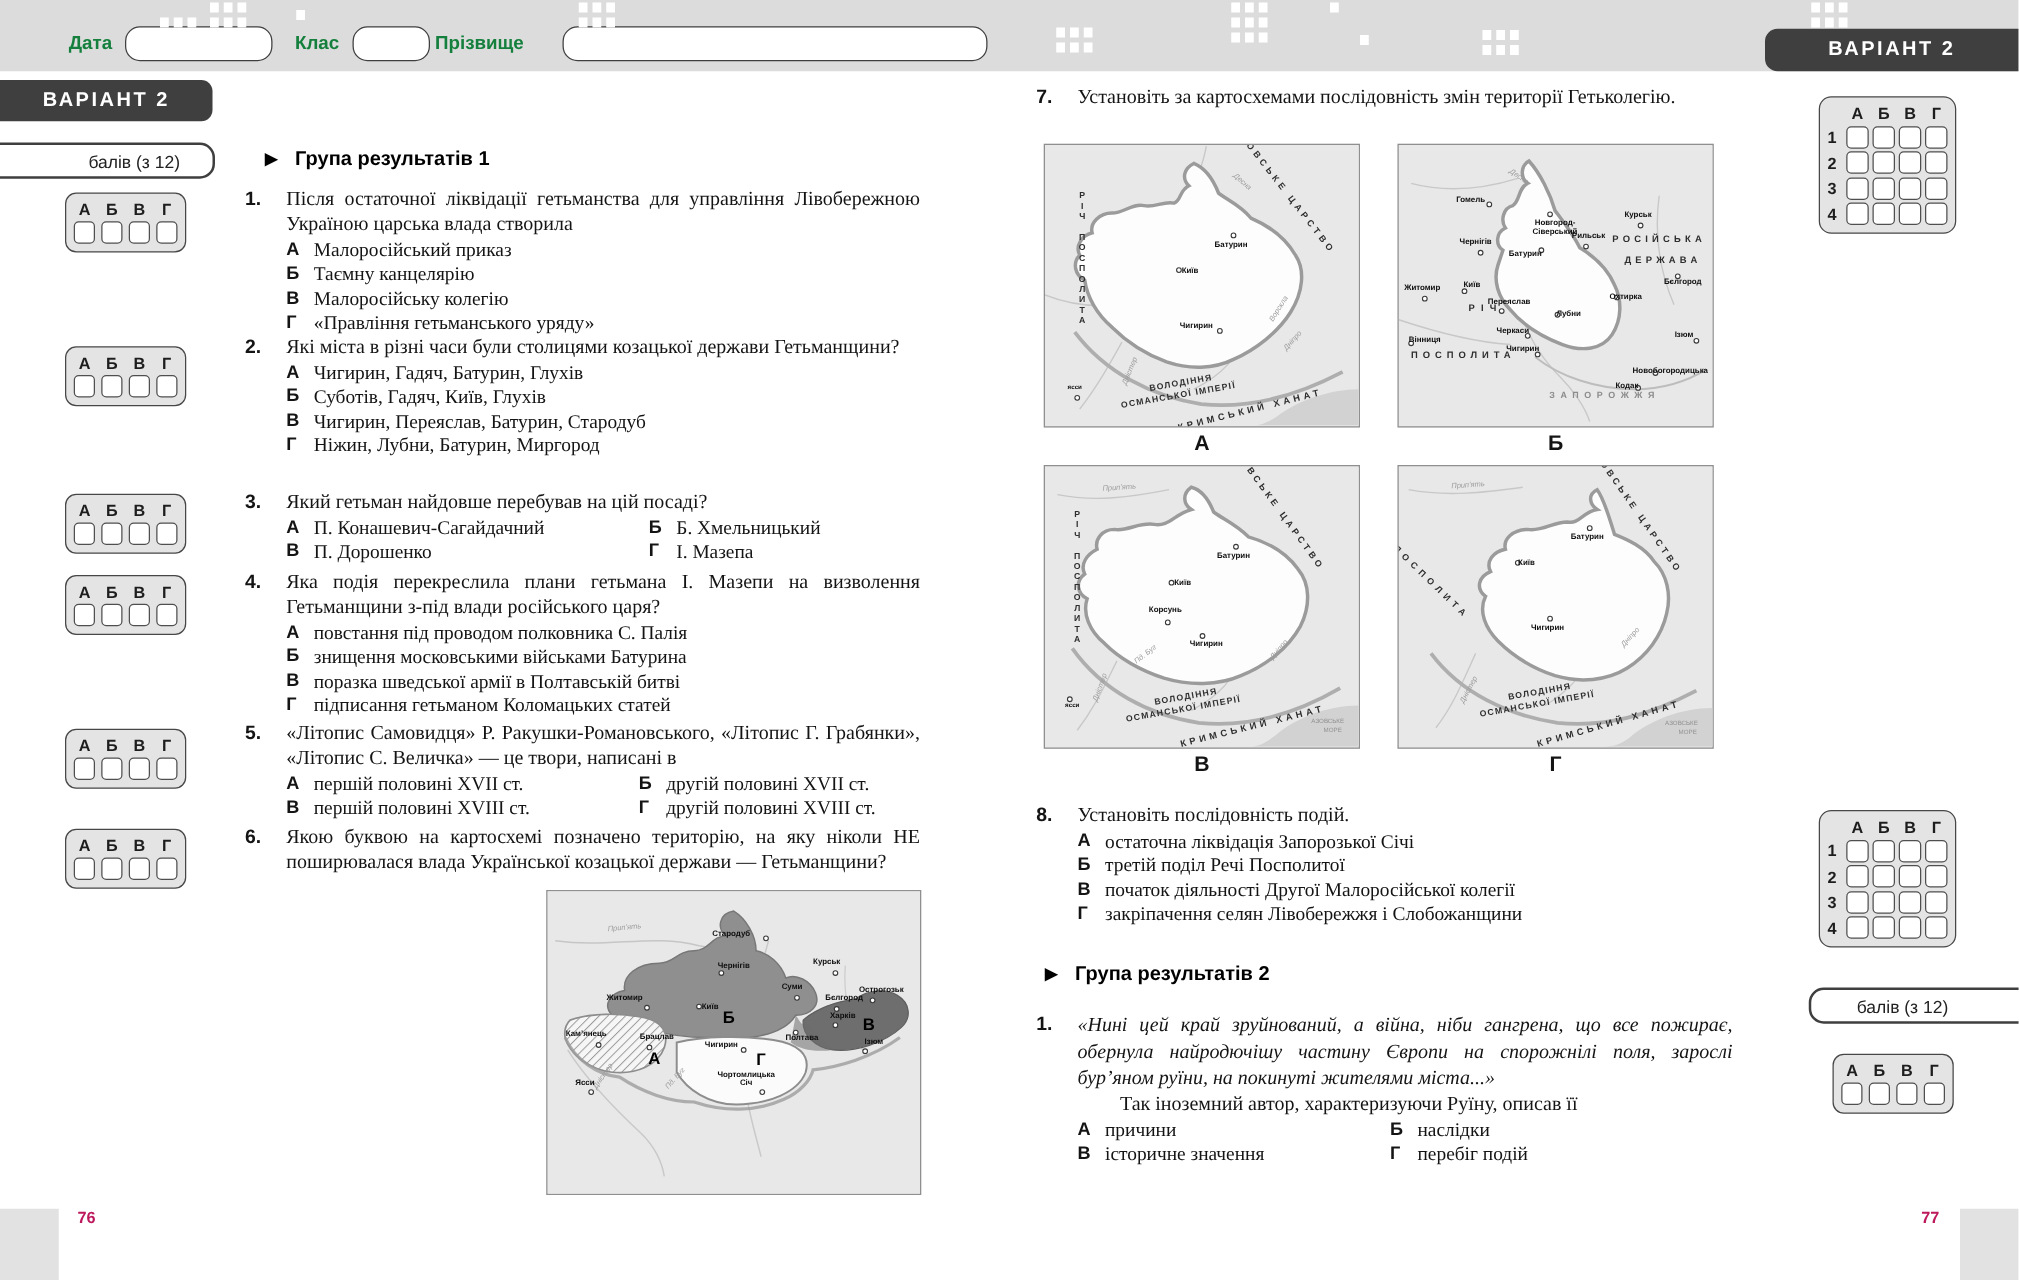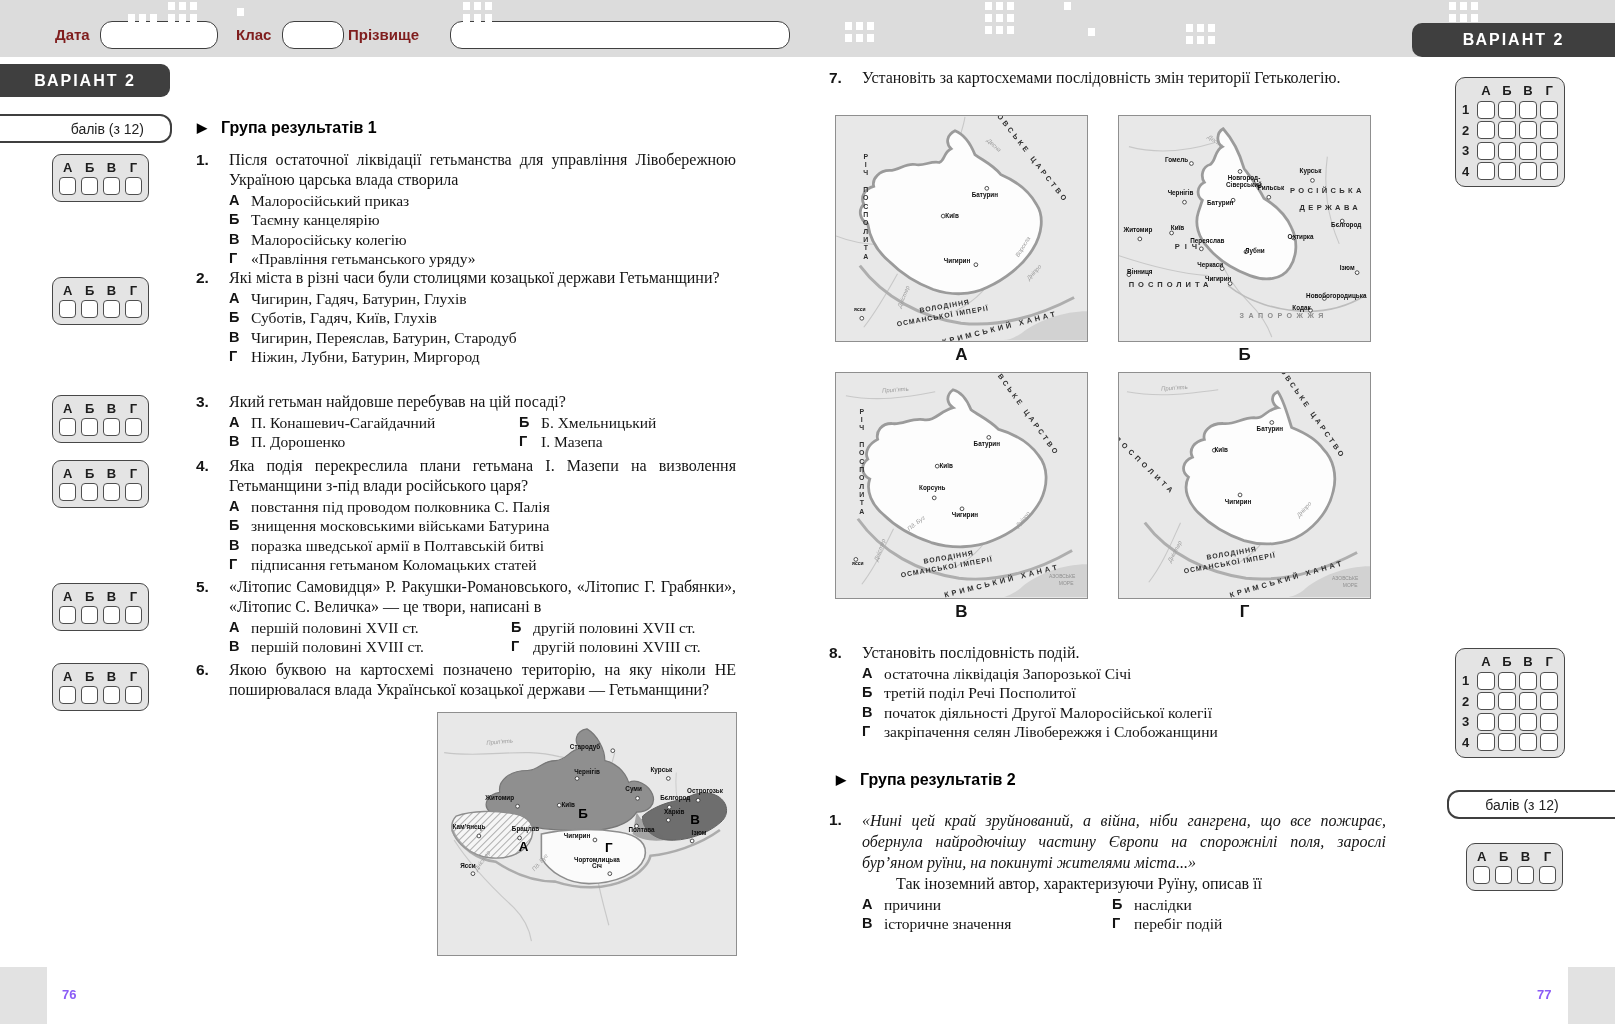--- a/index.html
+++ b/index.html
@@ -1,20 +1,20 @@
 <!DOCTYPE html>
 <html lang="uk"><head>
 <meta charset="utf-8">
 <style>
   html,body{margin:0;padding:0;background:#fff;}
   #page{position:relative;width:1615px;height:1024px;background:#fff;overflow:hidden;
         font-family:"Liberation Serif",serif;color:#141414;}
   
   .topbar{position:absolute;left:0;top:0;width:1615px;height:57px;background:#dcdcdc;}
-  .topbar .flabel{position:absolute;top:26px;font:bold 15px "Liberation Sans",sans-serif;color:#7f1d1d;}
+  .topbar .flabel{position:absolute;top:26px;font:bold 15px "Liberation Sans",sans-serif;color:#15803d;}
   .field{position:absolute;top:21px;height:28px;background:#fff;border:1.6px solid #3f3f3f;border-radius:12px;
          font:15px "Liberation Serif",serif;padding:0 10px;box-sizing:border-box;outline:none;}
   .dots{position:absolute;display:grid;grid-template-columns:repeat(3,7px);gap:4px;}
   .dots i{width:7px;height:8px;background:#fff;}
   .dots.one{grid-template-columns:7px;}
   
   .badge{position:absolute;background:#3f3f3f;color:#fff;font:bold 16px "Liberation Sans",sans-serif;
          letter-spacing:2px;display:flex;align-items:center;justify-content:center;}
   .badge.left{left:0;top:64px;width:170px;height:33px;border-radius:0 9px 9px 0;}
   .badge.right{left:1412px;top:23px;width:203px;height:34px;border-radius:10px 0 0 10px;}
@@ -50,21 +50,21 @@
   .opt{display:flex;line-height:19.4px;}
   .opt b{font:bold 14.5px "Liberation Sans",sans-serif;width:13px;margin-right:9px;flex:none;line-height:19.4px;}
   .opt span{font-size:15.5px;}
   .quote{font-size:16px;line-height:21px;text-align:justify;font-style:italic;}
   .afterline{font-size:16px;line-height:21px;text-indent:34px;}
   
   .mapbox{position:absolute;border:1px solid #8f8f8f;background:#e8e8e8;box-sizing:border-box;}
   .mapbox svg{display:block;width:100%;height:100%;}
   .mapcap{position:absolute;font:bold 17px "Liberation Sans",sans-serif;width:253px;text-align:center;}
   
-  .pagenum{position:absolute;font:bold 13px "Liberation Sans",sans-serif;color:#8b5cf6;margin-top:21px;}
+  .pagenum{position:absolute;font:bold 13px "Liberation Sans",sans-serif;color:#be185d;}
   .corner{position:absolute;background:#e2e2e2;width:47px;height:57px;top:967px;}
 </style>
 </head>
 <body>
 
 <div id="page">
 
   <div class="topbar">
     <span class="flabel" style="left:55px;">Дата</span>
     <input class="field" style="left: 100px; width: 118px;" value="">
@@ -232,21 +232,21 @@
         <b>Г</b>
       </div>
       <div class="crow">
         <div class="cell"></div>
         <div class="cell"></div>
         <div class="cell"></div>
         <div class="cell"></div>
       </div>
     </div>
 
-  <div class="ghead" style="left:197px;top:119px;">
+  <div class="ghead" style="left:212px;top:119px;">
     <span class="tri">▶</span><span>Група результатів 1</span>
   </div>
 
   <div class="question" style="left:229px;top:150px;">
     <div class="qnum">1.</div>
     <div class="stem">Після остаточної ліквідації гетьманства для управління Ліво­бережною Україною царська влада створила</div>
     <div class="opts">
         <div class="opt">
           <b>А</b>
           <span>Малоросійський приказ</span>

